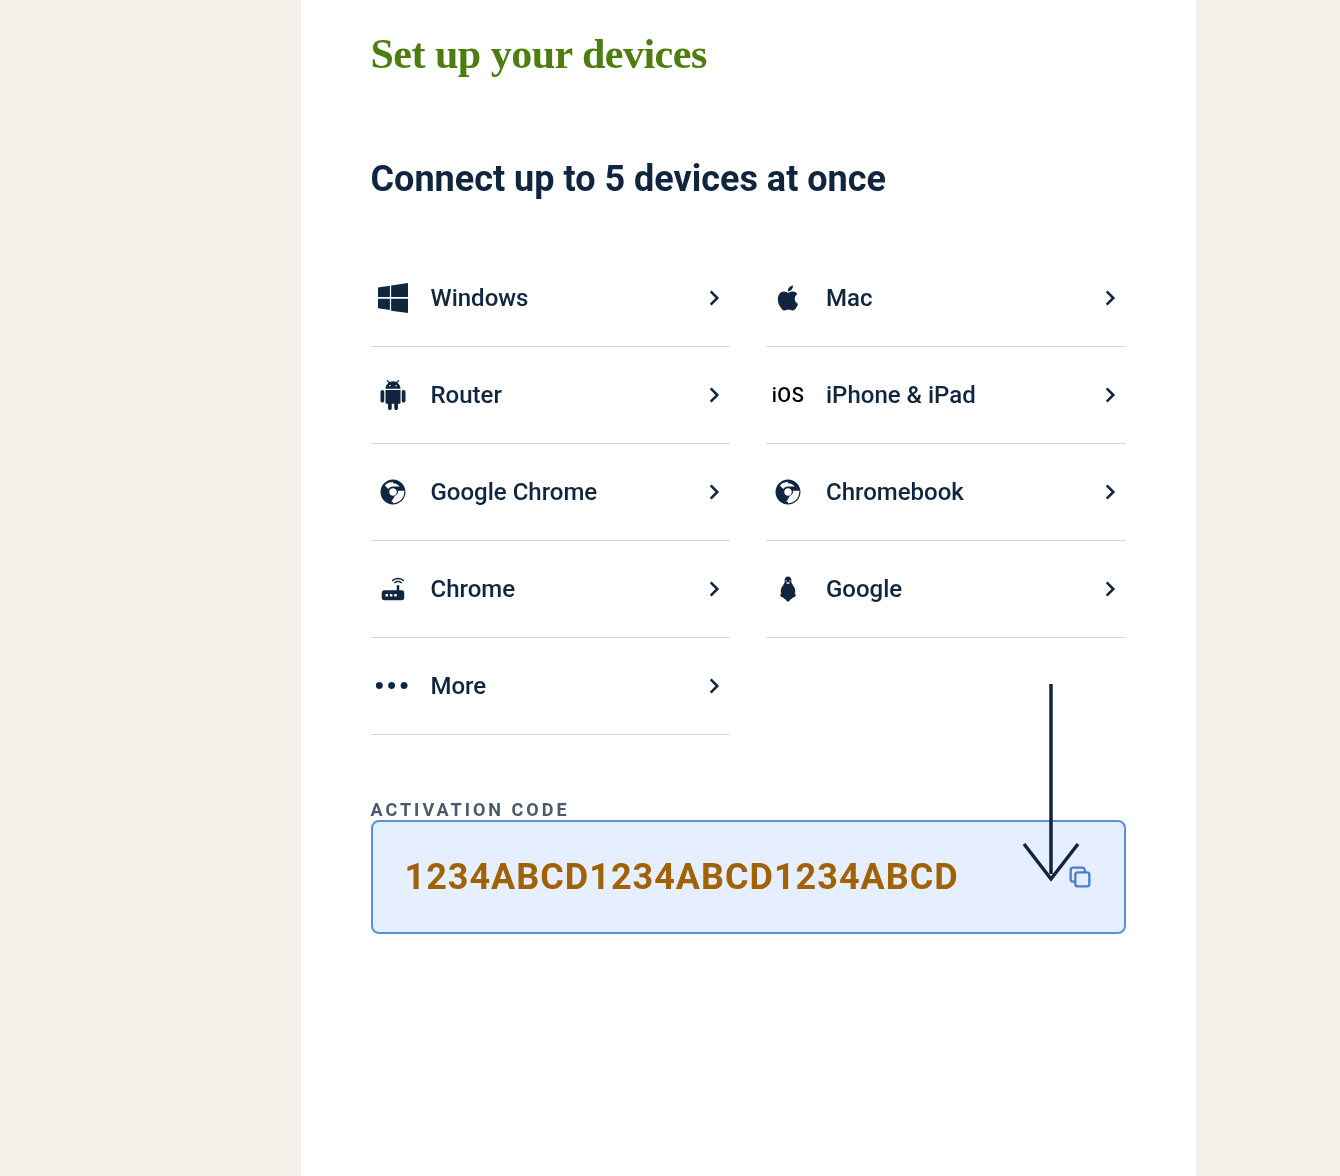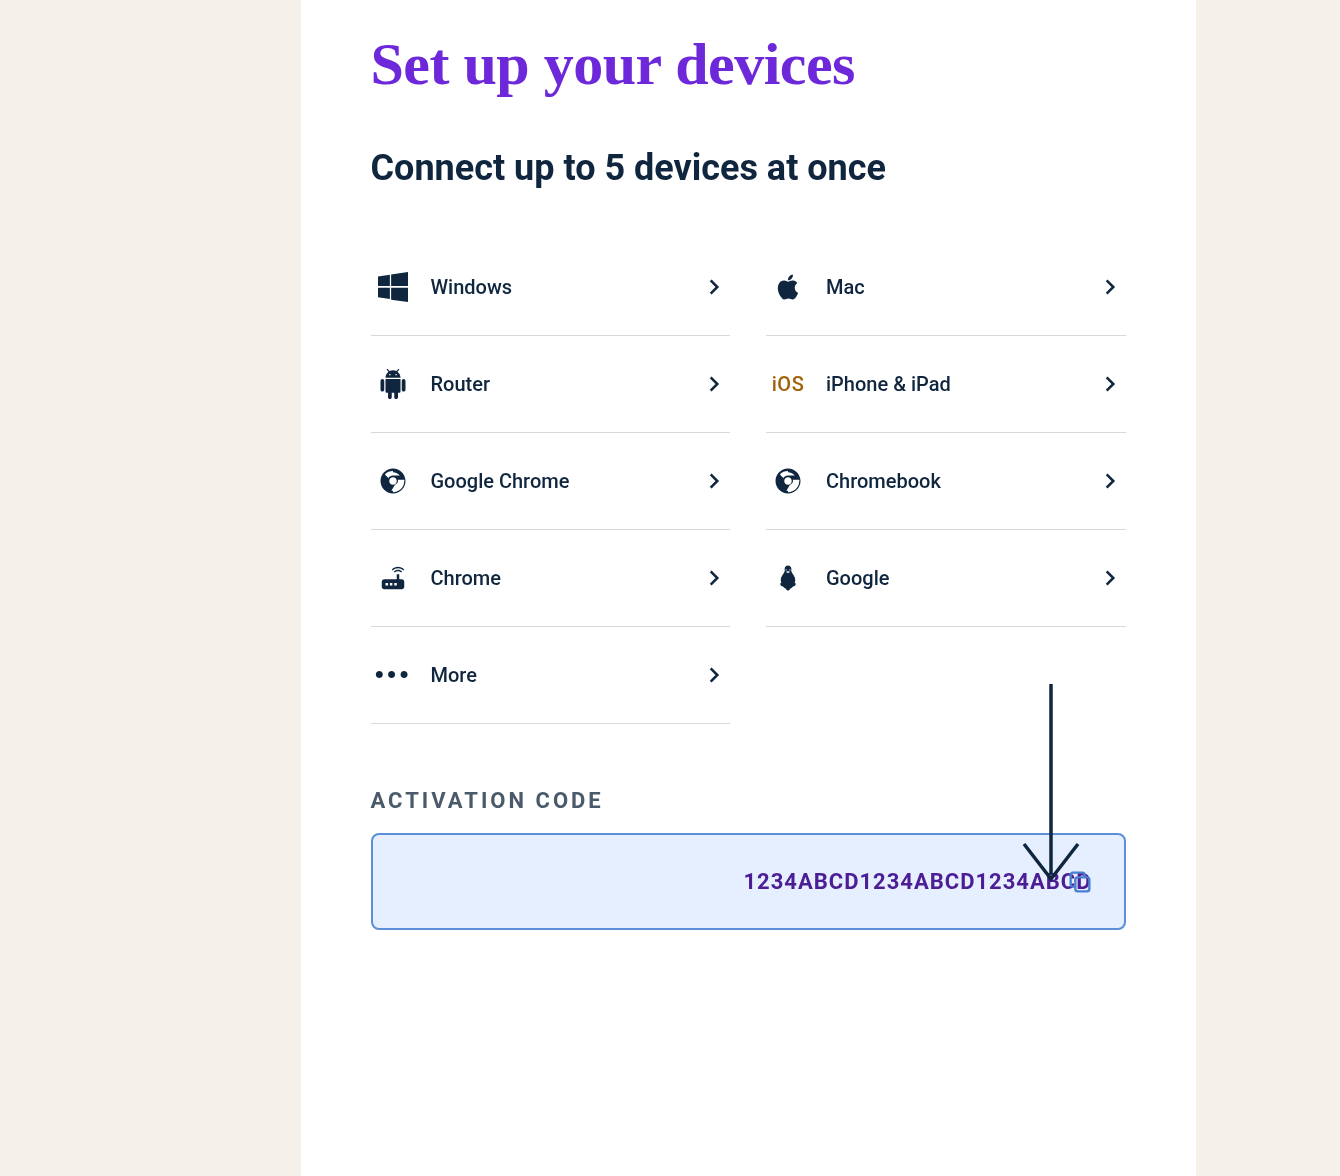--- a/index.html
+++ b/index.html
@@ -23,24 +23,24 @@
       background: #ffffff;
       width: 895px;
       margin-left: 156px;
       padding: 20px 70px 40px 70px;
       position: relative;
       height: 100%;
     }
     .heading {
       font-family: Georgia, "Times New Roman", serif;
       font-weight: 700;
-      font-size: 60px;
-      color: #6d28d9;
+      font-size: 42px;
+      color: #4d7c0f;
       margin-top: 10px;
-      margin-bottom: 48px;
+      margin-bottom: 80px;
       letter-spacing: -0.5px;
     }
     .subheading {
       font-size: 36px;
       font-weight: 700;
       color: #0f263e;
       margin-bottom: 50px;
     }
     .device-grid {
       display: grid;
@@ -63,73 +63,72 @@
       justify-content: center;
       flex-shrink: 0;
       margin-right: 22px;
     }
     .device-icon svg {
       width: 30px;
       height: 30px;
       fill: #0f263e;
     }
     .device-label {
-      font-size: 20px;
+      font-size: 24px;
       font-weight: 500;
       color: #0f263e;
       flex: 1;
     }
     .chevron {
       width: 20px;
       height: 20px;
       flex-shrink: 0;
     }
     .chevron svg {
       width: 20px;
       height: 20px;
       fill: none;
       stroke: #0f263e;
       stroke-width: 3;
     }
     .ios-text {
       font-size: 20px;
       font-weight: 500;
-      color: #a16207;
+      color: #000000;
       letter-spacing: 0.5px;
     }
     .dots {
       font-size: 28px;
       font-weight: 900;
       letter-spacing: 2px;
       color: #0f263e;
     }
     .activation-label {
-      font-size: 22px;
+      font-size: 18px;
       font-weight: 700;
       letter-spacing: 3px;
       color: #4a5a6a;
       margin-top: 64px;
-      margin-bottom: 20px;
     }
     .activation-box {
       border: 2px solid #5b8fd8;
       background: #e5efff;
       border-radius: 8px;
       padding: 34px 32px;
       display: flex;
       align-items: center;
       justify-content: center;
       position: relative;
     }
     .activation-code {
-      font-size: 22px;
+      font-size: 36px;
       font-weight: 700;
-      color: #4c1d95;
+      color: #a16207;
       letter-spacing: 1px;
-      text-align: right;
+      text-align: left;
       flex: 1;
     }
     .copy-icon {
       position: absolute;
       right: 30px;
       width: 28px;
       height: 28px;
       cursor: pointer;
     }
     .copy-icon svg {

